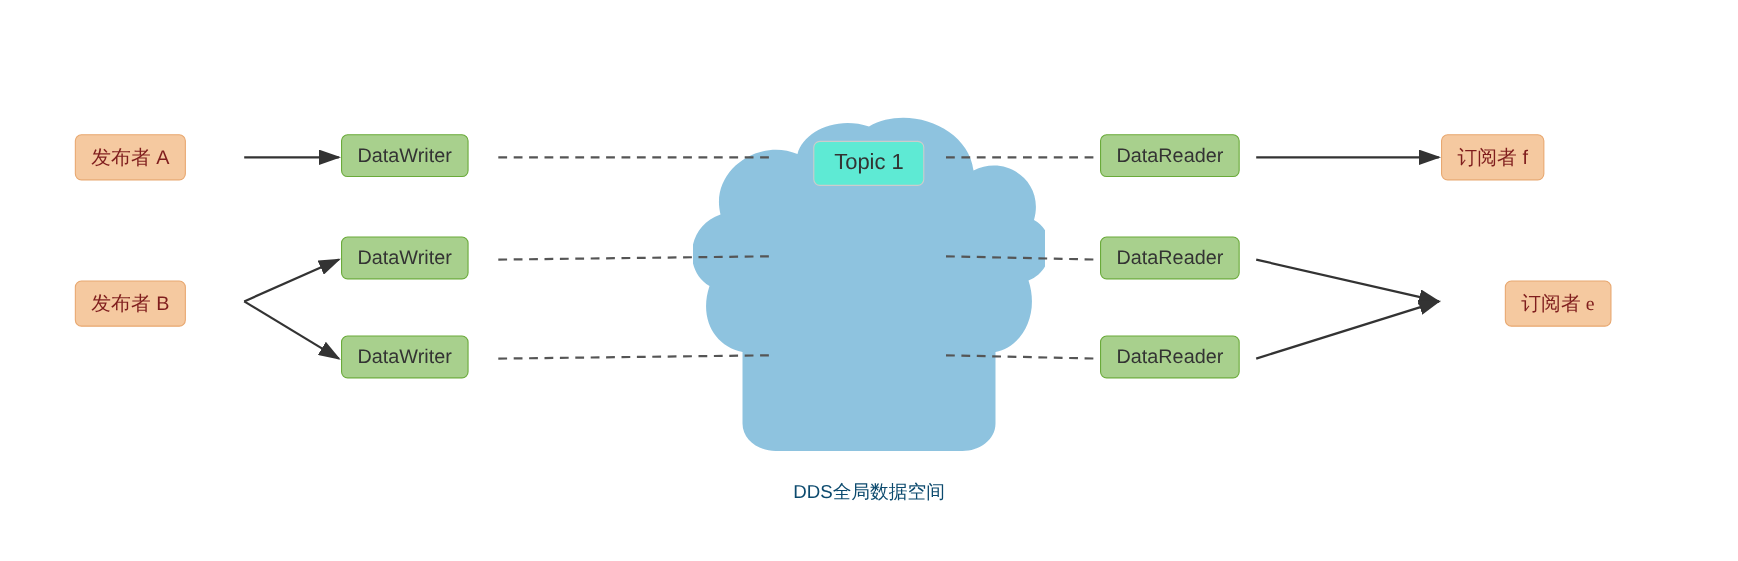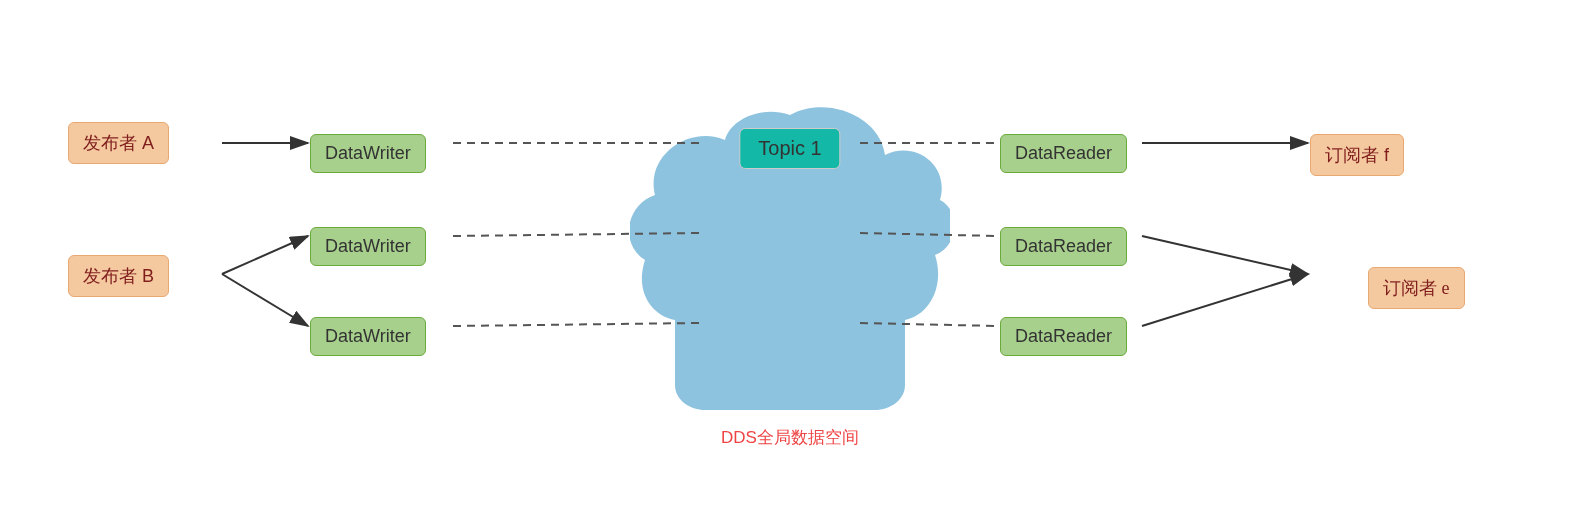--- a/index.html
+++ b/index.html
@@ -32,21 +32,21 @@
     }
 
     .cloud svg {
       width: 100%;
       height: 100%;
     }
 
     
     .topic-box {
       position: absolute;
-      background: #14b8a6;
+      background: #5eead4;
       border: 1.5px solid #cccccc;
       border-radius: 6px;
       padding: 8px 18px;
       font-size: 20px;
       font-weight: 500;
       color: #333;
       white-space: nowrap;
       left: 50%;
       transform: translateX(-50%);
       z-index: 10;
@@ -71,38 +71,36 @@
     
     .dw-box, .dr-box {
       position: absolute;
       background: #a8d08d;
       border: 1.5px solid #6aaa3a;
       border-radius: 6px;
       padding: 8px 14px;
       font-size: 18px;
       color: #333;
       white-space: nowrap;
-      margin-top: 12px;
     }
 
     .sub-box {
       background: #f5c9a0;
       border-color: #e8a870;
-      margin-top: 12px;
     }
 
     
     .cloud-label {
       position: absolute;
       font-size: 17px;
-      color: #ef4444;
+      color: #0c4a6e;
       white-space: nowrap;
       left: 50%;
       transform: translateX(-50%);
-      bottom: 61px;
+      bottom: 51px;
     }
 
     
     .arrows-overlay {
       position: absolute;
       top: 0;
       left: 0;
       width: 1580px;
       height: 510px;
       pointer-events: none;

